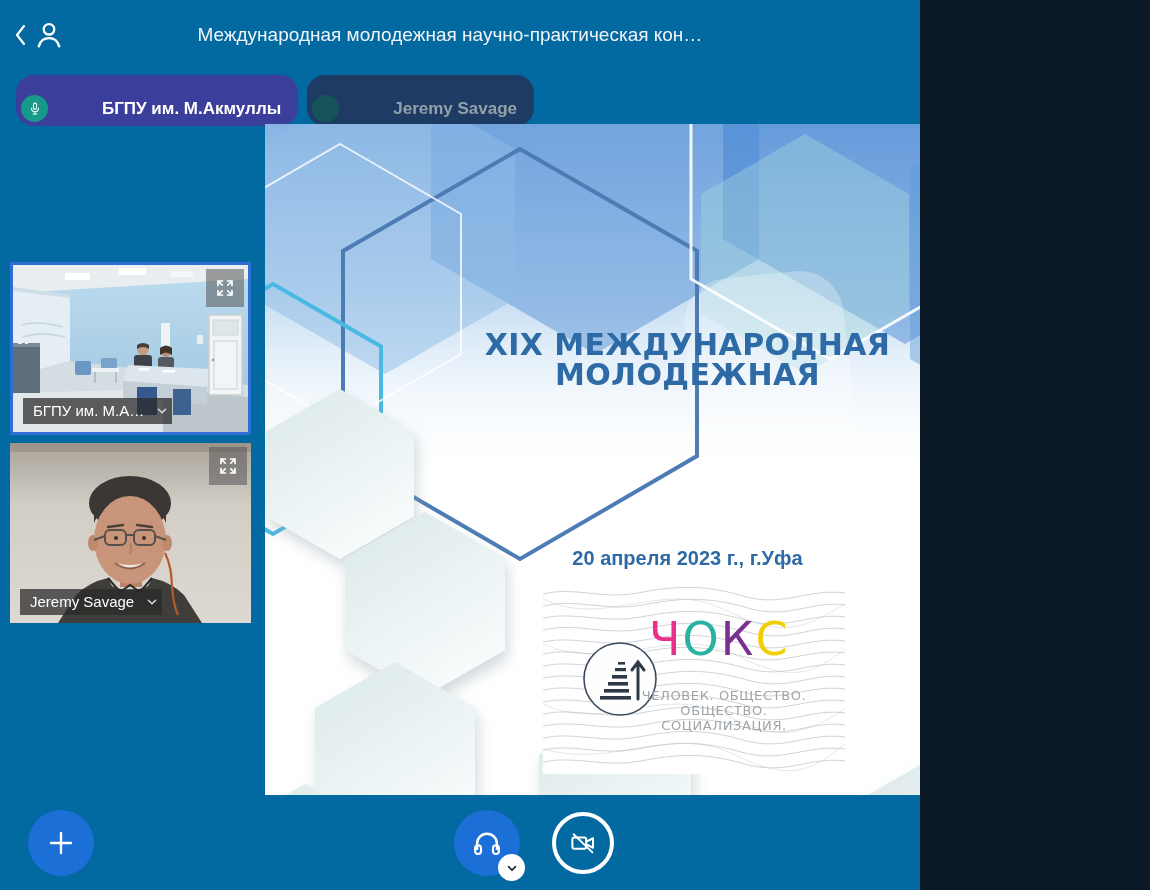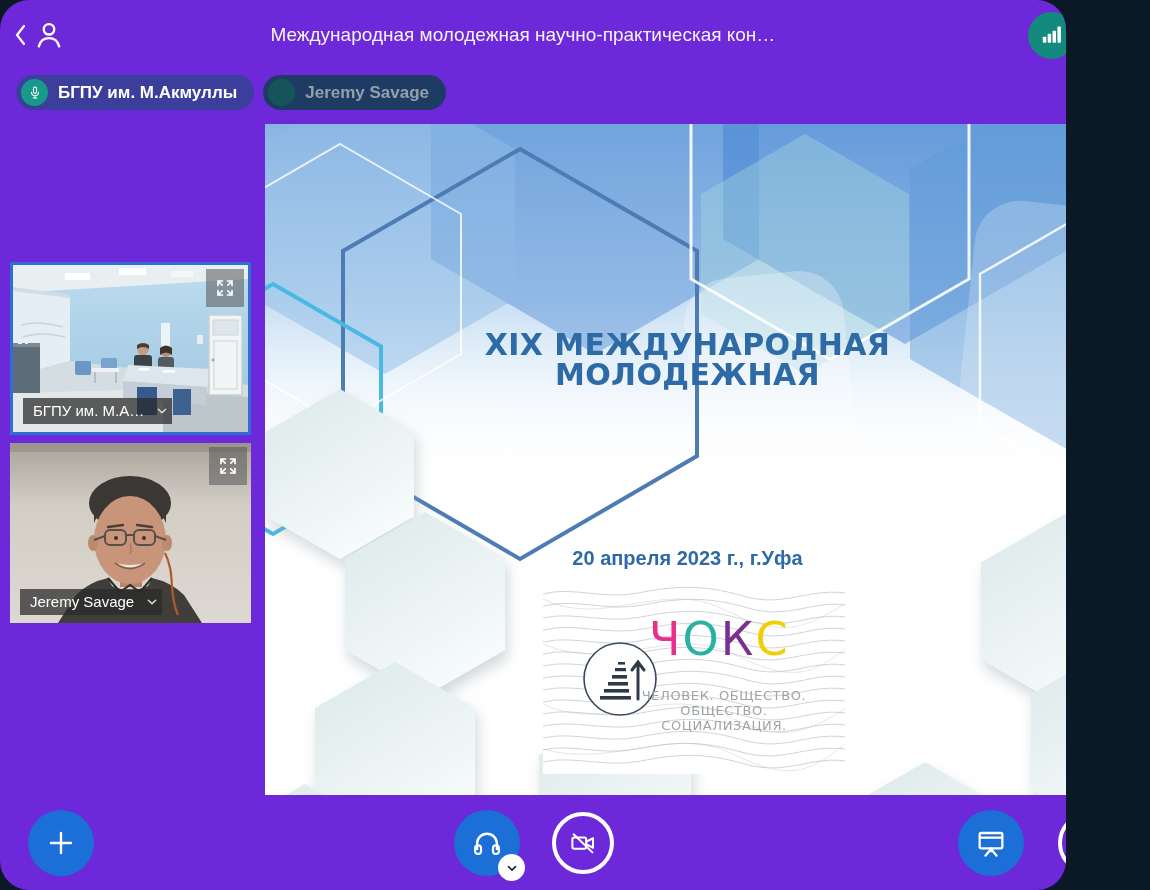--- a/index.html
+++ b/index.html
@@ -1,32 +1,32 @@
 <!DOCTYPE html>
 <html><head>
 <meta charset="utf-8">
 <style>
   html,body{margin:0;padding:0;background:#0b1826;}
-  .app{position:relative;width:1066px;height:890px;background:#6d28d9;overflow:hidden;
-       font-family:"Liberation Sans",sans-serif;border-radius:29px;}
+  .app{position:relative;width:920px;height:890px;background:#0369a1;overflow:hidden;
+       font-family:"Liberation Sans",sans-serif;}
 
   
   .top-bar{position:absolute;top:0;left:0;width:100%;height:70px;}
   .back-btn{position:absolute;left:12px;top:18px;display:flex;align-items:center;gap:2px;cursor:pointer;}
   .hdr-title{position:absolute;left:50%;top:24px;transform:translateX(-52%);color:#f2f5f7;
              font-size:19px;white-space:nowrap;}
   .conn-btn{position:absolute;left:1028px;top:12px;width:47px;height:47px;border-radius:50%;
             background:#14897d;display:flex;align-items:center;justify-content:center;cursor:pointer;}
   .kebab-btn{position:absolute;left:1098px;top:18px;width:32px;height:36px;display:flex;
              flex-direction:column;align-items:center;justify-content:center;gap:6px;cursor:pointer;}
   .kebab-btn i{width:6px;height:6px;border-radius:50%;background:#fff;}
 
   
   .pills{position:absolute;left:16px;top:75px;display:flex;gap:9px;}
-  .pill{height:35px;border-radius:18px;display:flex;align-items:center;padding:0 17px 0 5px;cursor:pointer;}
+  .pill{height:35px;border-radius:18px;display:flex;align-items:center;padding:16px 17px 0 5px;cursor:pointer;gap:44px;}
   .pill-active{background:#3c3e9c;}
   .pill-idle{background:#1e3c63;}
   .pill-avatar{width:27px;height:27px;border-radius:50%;display:flex;align-items:center;
                justify-content:center;margin-right:10px;}
   .pill-avatar.talking{background:#189a8a;}
   .pill-avatar.mutedav{background:#15555a;}
   .pill-label{font-size:17px;font-weight:bold;}
   .pill-active .pill-label{color:#ffffff;}
   .pill-idle .pill-label{color:#93a0ab;}
 

